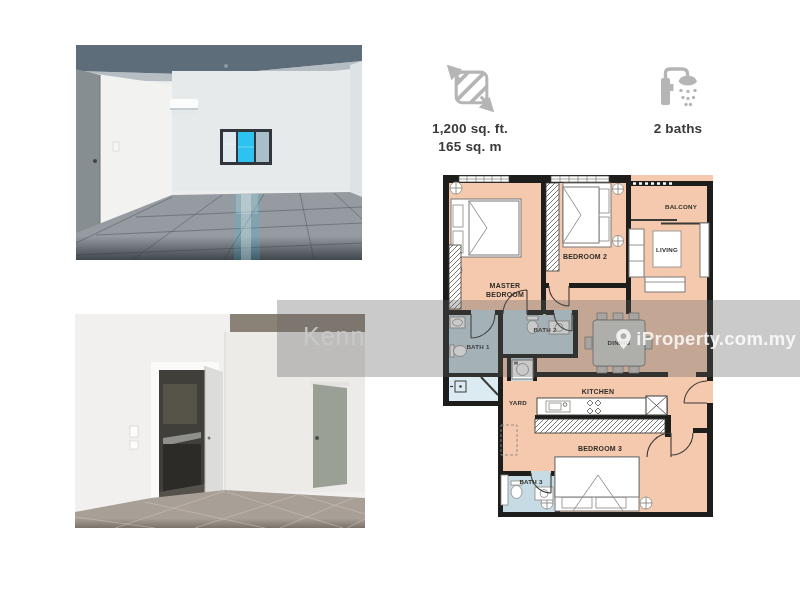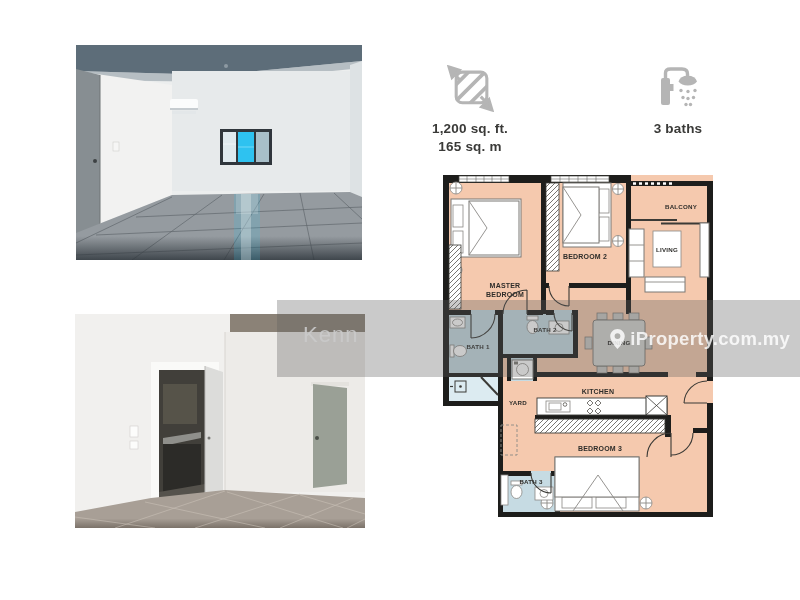--- a/index.html
+++ b/index.html
@@ -18,24 +18,24 @@
   .wall{fill:var(--wall);}
   .furn{fill:#ffffff;stroke:#7b7974;stroke-width:1;}
   .furn-thin{fill:#ffffff;stroke:#8a8884;stroke-width:0.8;}
   .door{fill:none;stroke:#3b3a36;stroke-width:1.1;}
   .fold{fill:none;stroke:#8a8884;stroke-width:0.9;}
   .plbl{font-family:"Liberation Sans",sans-serif;font-size:7px;font-weight:bold;
         fill:var(--plan-label);text-anchor:middle;letter-spacing:0.2px;}
   .plbl-sm{font-size:6.2px;}
   #band{position:absolute;left:277px;top:300px;width:523px;height:77px;
         background:var(--watermark-band);display:flex;align-items:center;
-        justify-content:flex-end;padding-right:10px;box-sizing:border-box;}
+        justify-content:flex-end;padding-right:4px;box-sizing:border-box;}
   .brandmark{display:flex;align-items:center;gap:5px;color:var(--watermark-text);
              font-size:18.5px;font-weight:bold;letter-spacing:0.3px;}
-  #agent-mark{position:absolute;left:228px;top:8px;font-size:22px;font-weight:400;
+  #agent-mark{position:absolute;left:228px;top:8px;font-size:25px;font-weight:400;
               color:rgba(255,255,255,0.9);letter-spacing:1px;}
 </style>
 </head>
 <body>
 
 <div class="canvas">
 
   <div class="photo" id="photo1">
     <svg viewBox="0 0 286 215" preserveAspectRatio="none">
       <defs>
@@ -160,21 +160,21 @@
             <circle cx="31" cy="25.5" r="1.7"></circle>
             <circle cx="38" cy="24.5" r="1.7"></circle>
           <circle cx="26" cy="31.5" r="1.7"></circle>
             <circle cx="31" cy="32.5" r="1.7"></circle>
             <circle cx="36.5" cy="31.5" r="1.7"></circle>
           <circle cx="29" cy="38.5" r="1.7"></circle>
             <circle cx="33.5" cy="38.5" r="1.7"></circle>
         </g>
       </svg>
     </div>
-    <div class="lbl">3 baths</div>
+    <div class="lbl">2 baths</div>
   </div>
 
   <div id="floorplan">
     <svg viewBox="0 0 270 342">
       <defs>
         <pattern id="hatch" patternUnits="userSpaceOnUse" width="5" height="5">
           <path d="M0,5 L5,0" stroke="#55534e" stroke-width="0.8"></path>
         </pattern>
       </defs>
 

